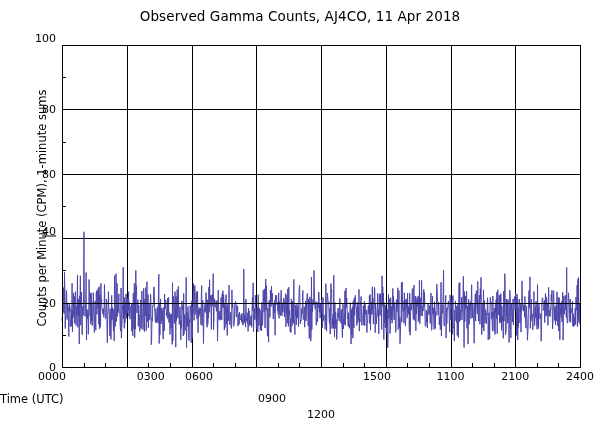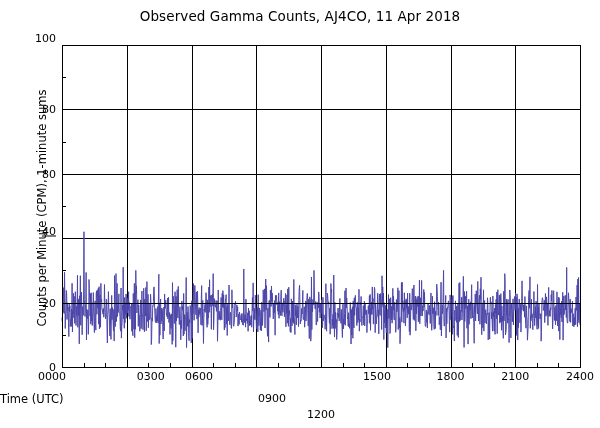--- a/index.html
+++ b/index.html
@@ -144,21 +144,21 @@
       </g>
   </svg>
 
   <div id="tick-labels-x">
       <div class="tick-label xtick-label" style="left: 52px;">0000</div>
       <div class="tick-label xtick-label" style="left: 126.75px; padding-left: 48px;">0300</div>
       <div class="tick-label xtick-label" style="left: 191.5px; padding-left: 15px;">0600</div>
       <div class="tick-label xtick-label" style="left: 272px; margin-top: 22px;">0900</div>
       <div class="tick-label xtick-label" style="left: 321px; margin-top: 38px;">1200</div>
       <div class="tick-label xtick-label" style="left: 377px;">1500</div>
-      <div class="tick-label xtick-label" style="left: 450.5px;">1800</div>
+      <div class="tick-label xtick-label" style="left: 450.5px;">1100</div>
       <div class="tick-label xtick-label" style="left: 515.25px;">2100</div>
       <div class="tick-label xtick-label" style="left: 580px; text-align: center;">2400</div>
     </div>
   <div id="tick-labels-y">
       <div class="tick-label ytick-label" style="top: 367px;">0</div>
       <div class="tick-label ytick-label" style="top: 302.6px;">20</div>
       <div class="tick-label ytick-label" style="top: 231px; text-decoration: underline;">40</div>
       <div class="tick-label ytick-label" style="top: 173.8px;">80</div>
       <div class="tick-label ytick-label" style="top: 109.4px;">80</div>
       <div class="tick-label ytick-label" style="top: 38px;">100</div>

